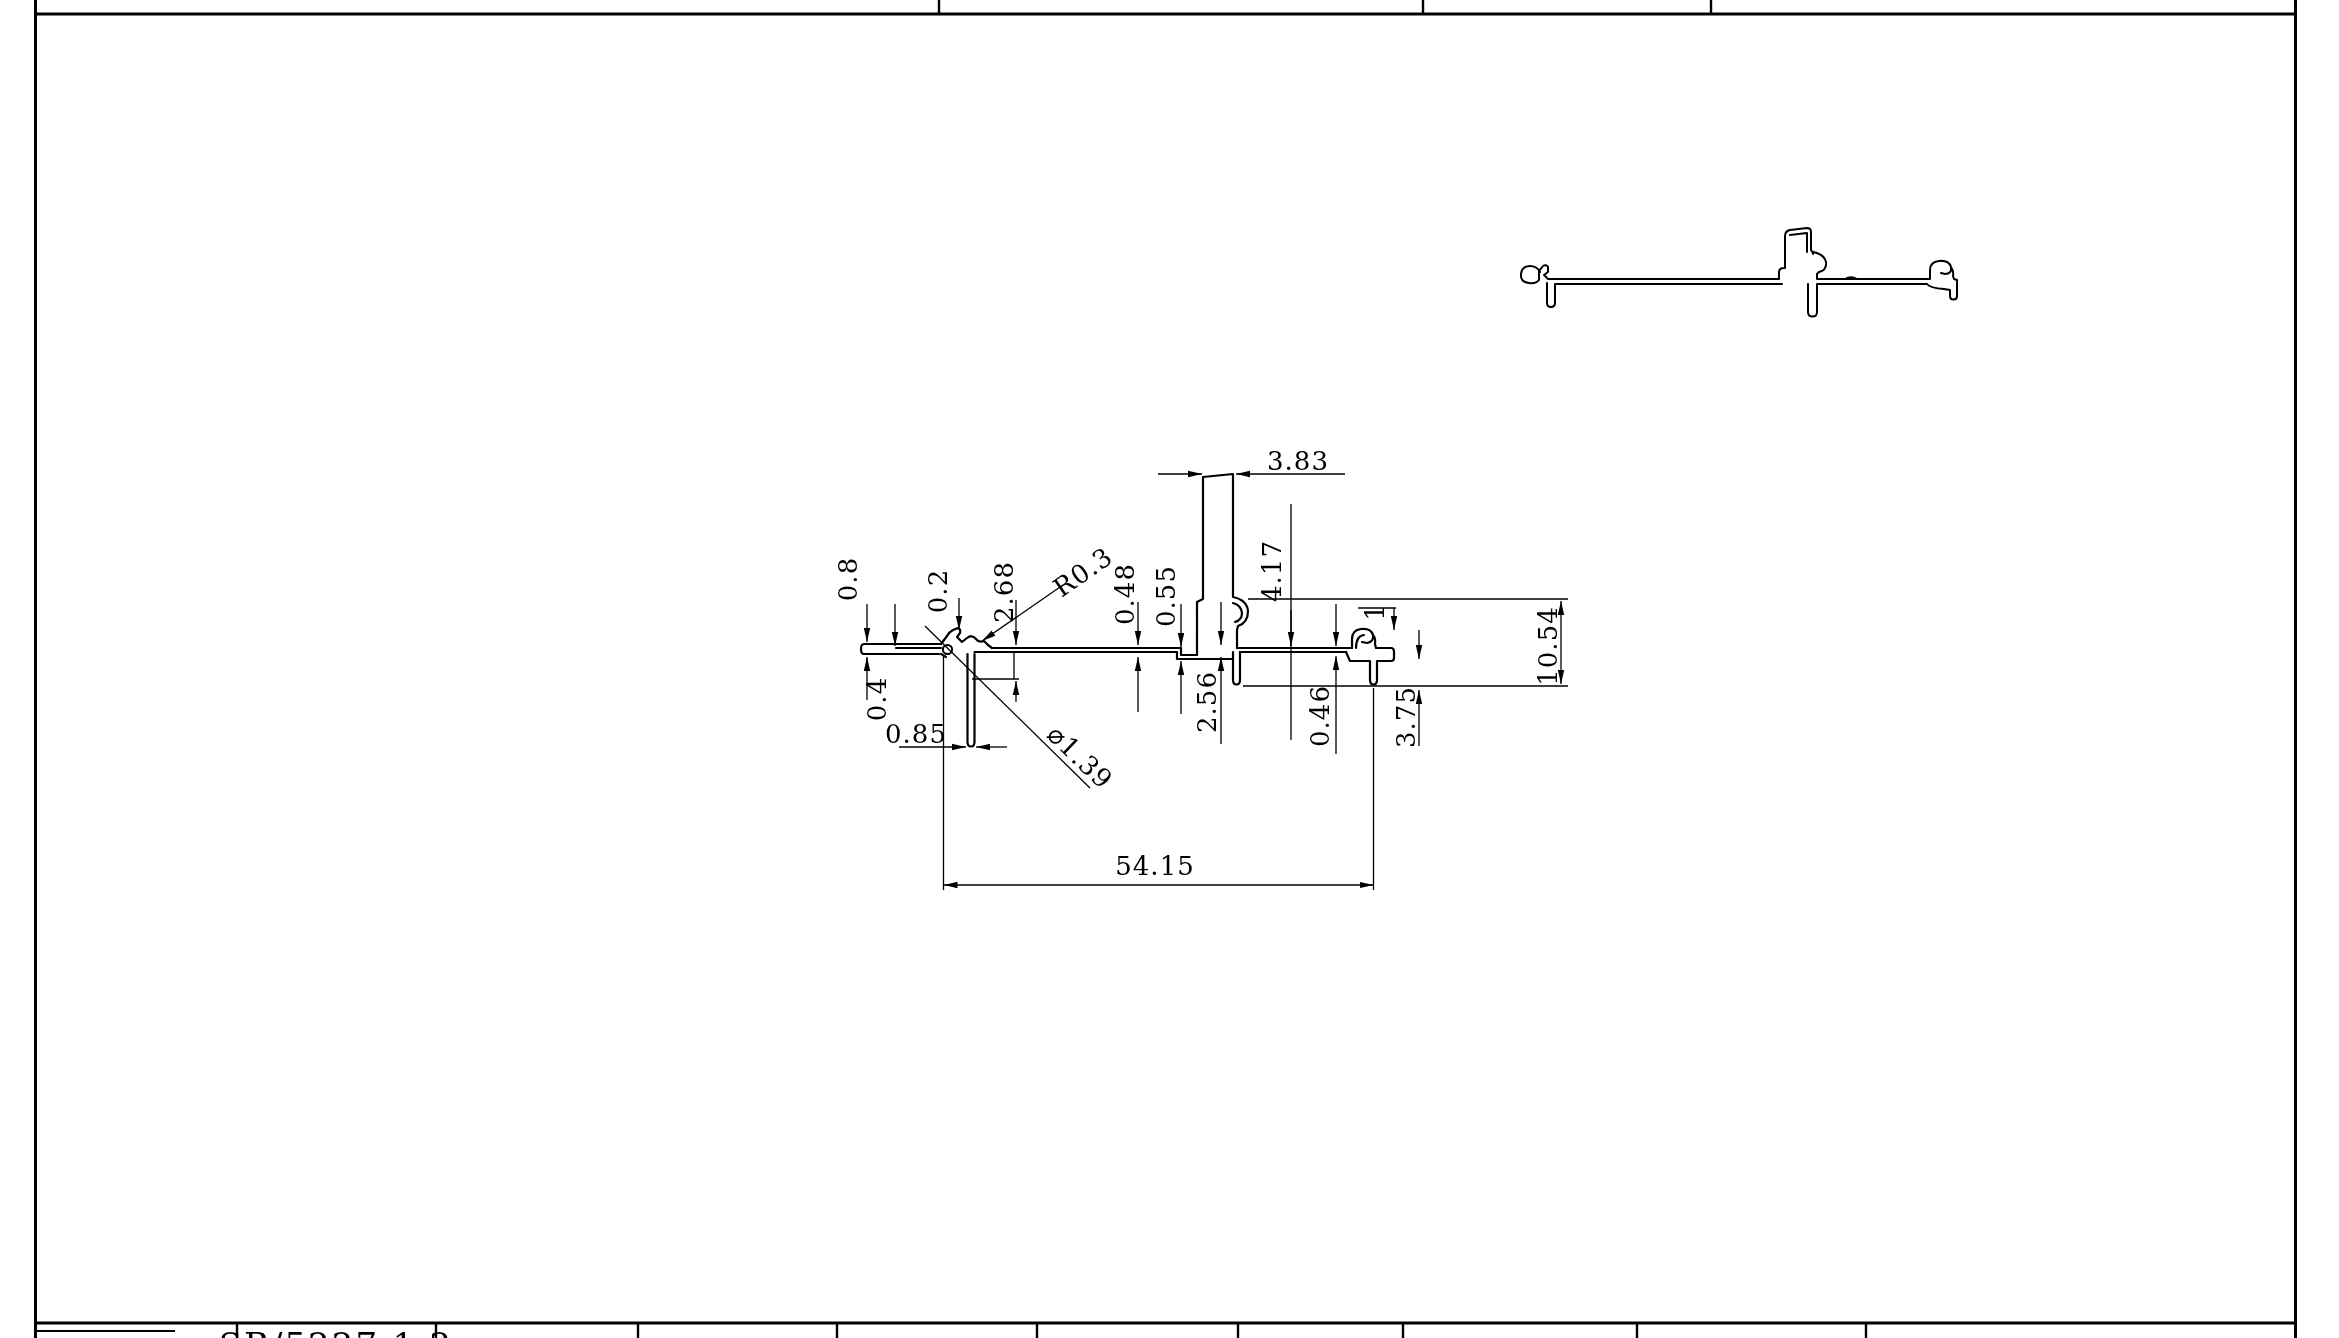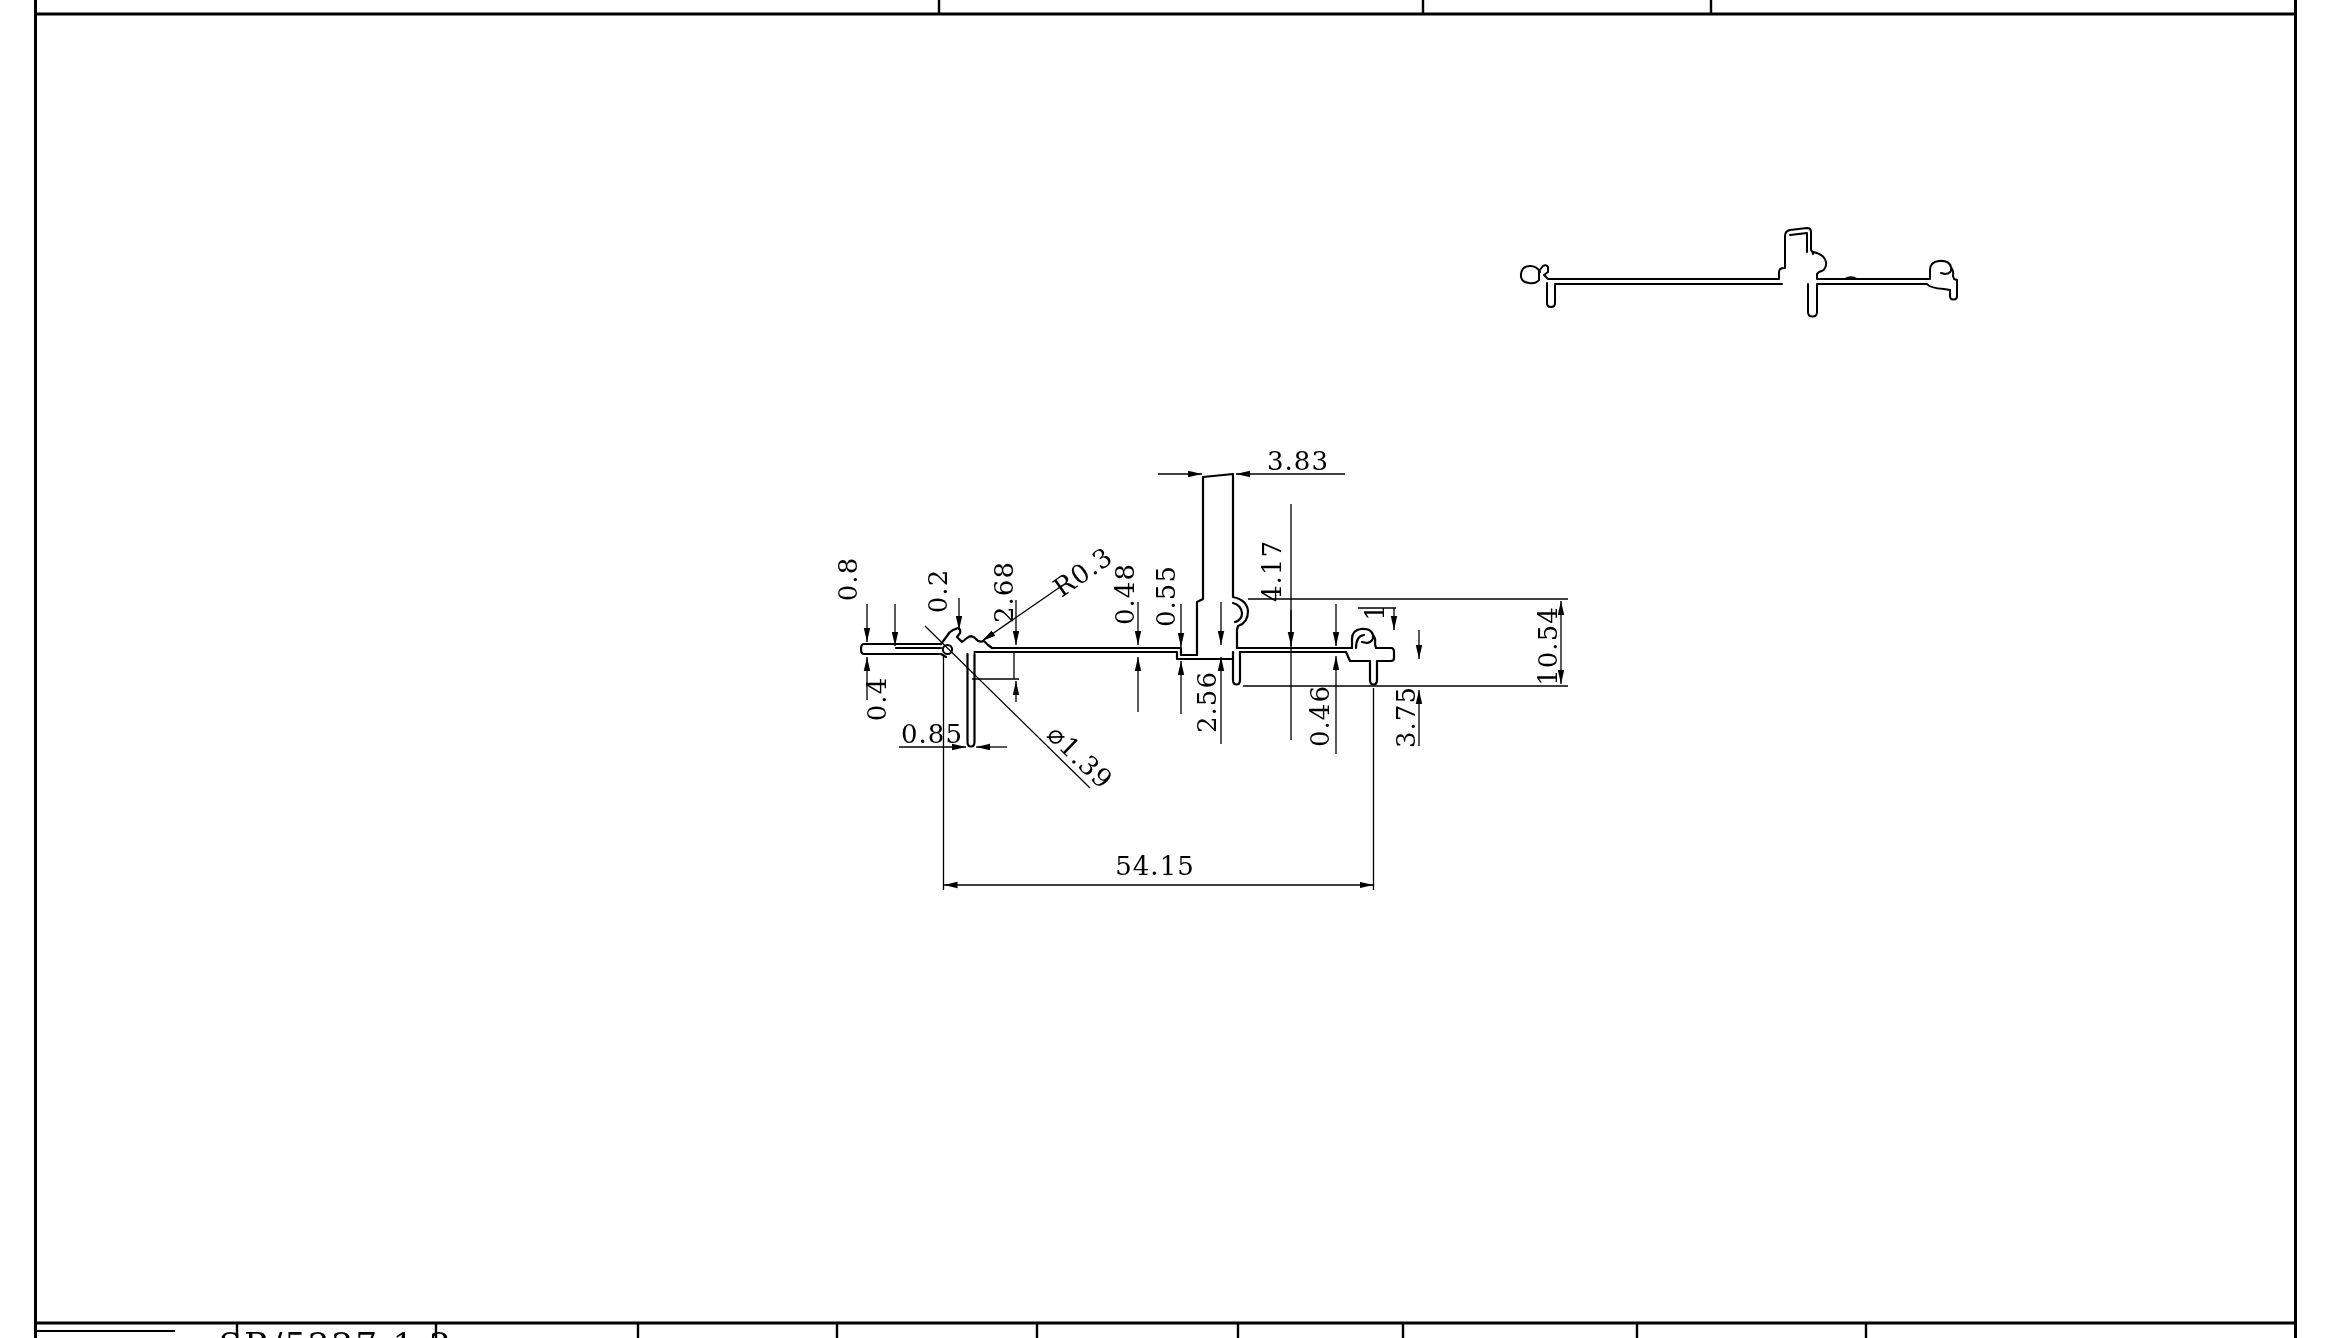--- a/index.html
+++ b/index.html
@@ -180,19 +180,19 @@
   <div class="dim rneg35" style="left:1083px;top:572px;">R0.3</div>
   <div class="dim v" style="left:1125px;top:594px;">0.48</div>
   <div class="dim v" style="left:1166px;top:596px;">0.55</div>
   <div class="dim v" style="left:1272px;top:571px;">4.17</div>
   <div class="dim v" style="left:1375px;top:612px;">1</div>
   <div class="dim v" style="left:1548px;top:646px;">10.54</div>
   <div class="dim v" style="left:877px;top:699px;">0.4</div>
   <div class="dim v" style="left:1207px;top:702px;">2.56</div>
   <div class="dim v" style="left:1320px;top:716px;">0.46</div>
   <div class="dim v" style="left:1406px;top:717px;">3.75</div>
-  <div class="dim" style="left:916px;top:734px;margin-left:16px;">0.85</div>
+  <div class="dim" style="left:916px;top:734px;">0.85</div>
   <div class="dim r44" style="left:1080px;top:757px;">⌀1.39</div>
   <div class="dim" style="left:1155px;top:866px;text-align:right;">54.15</div>
 
   <div id="part-number">SB/5227-1-2</div>
 
 </div>
 
 </body></html>

